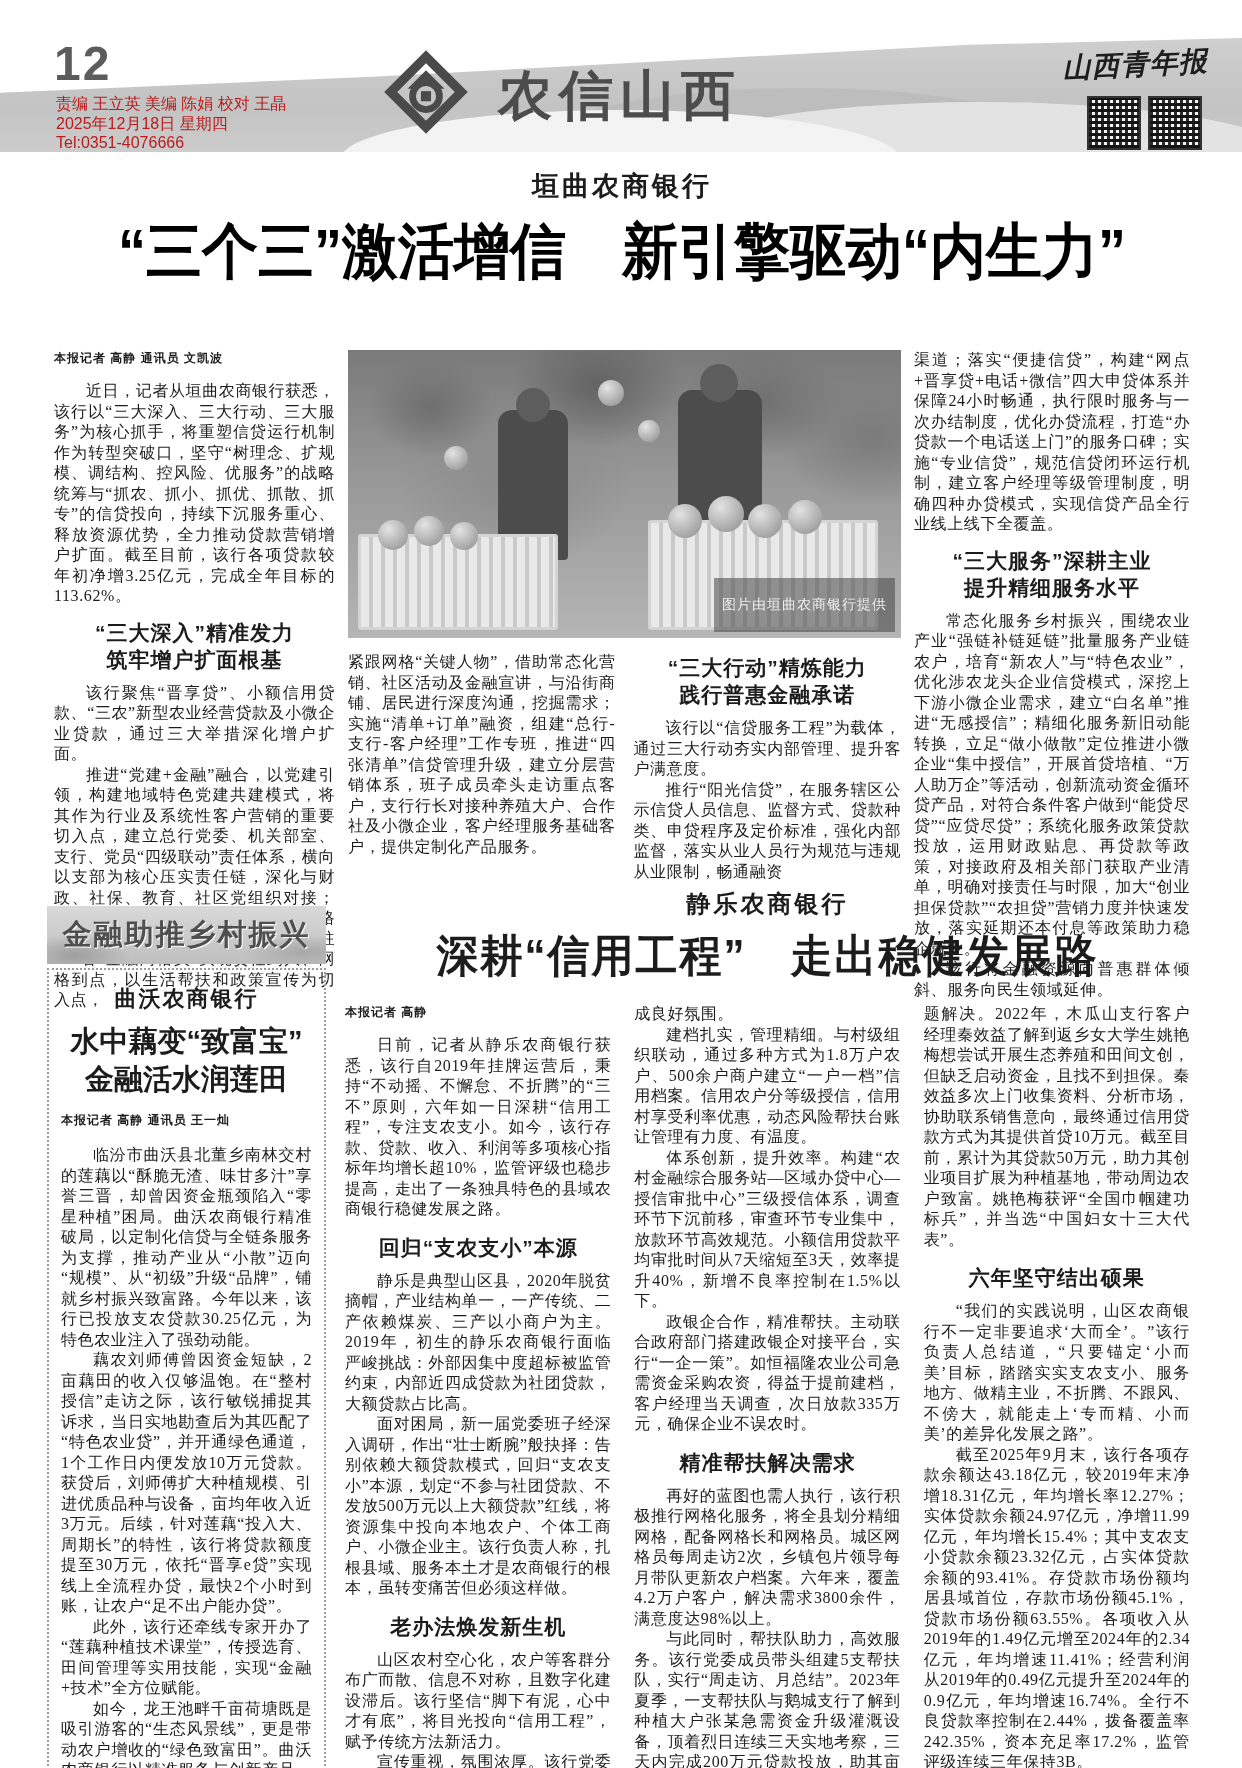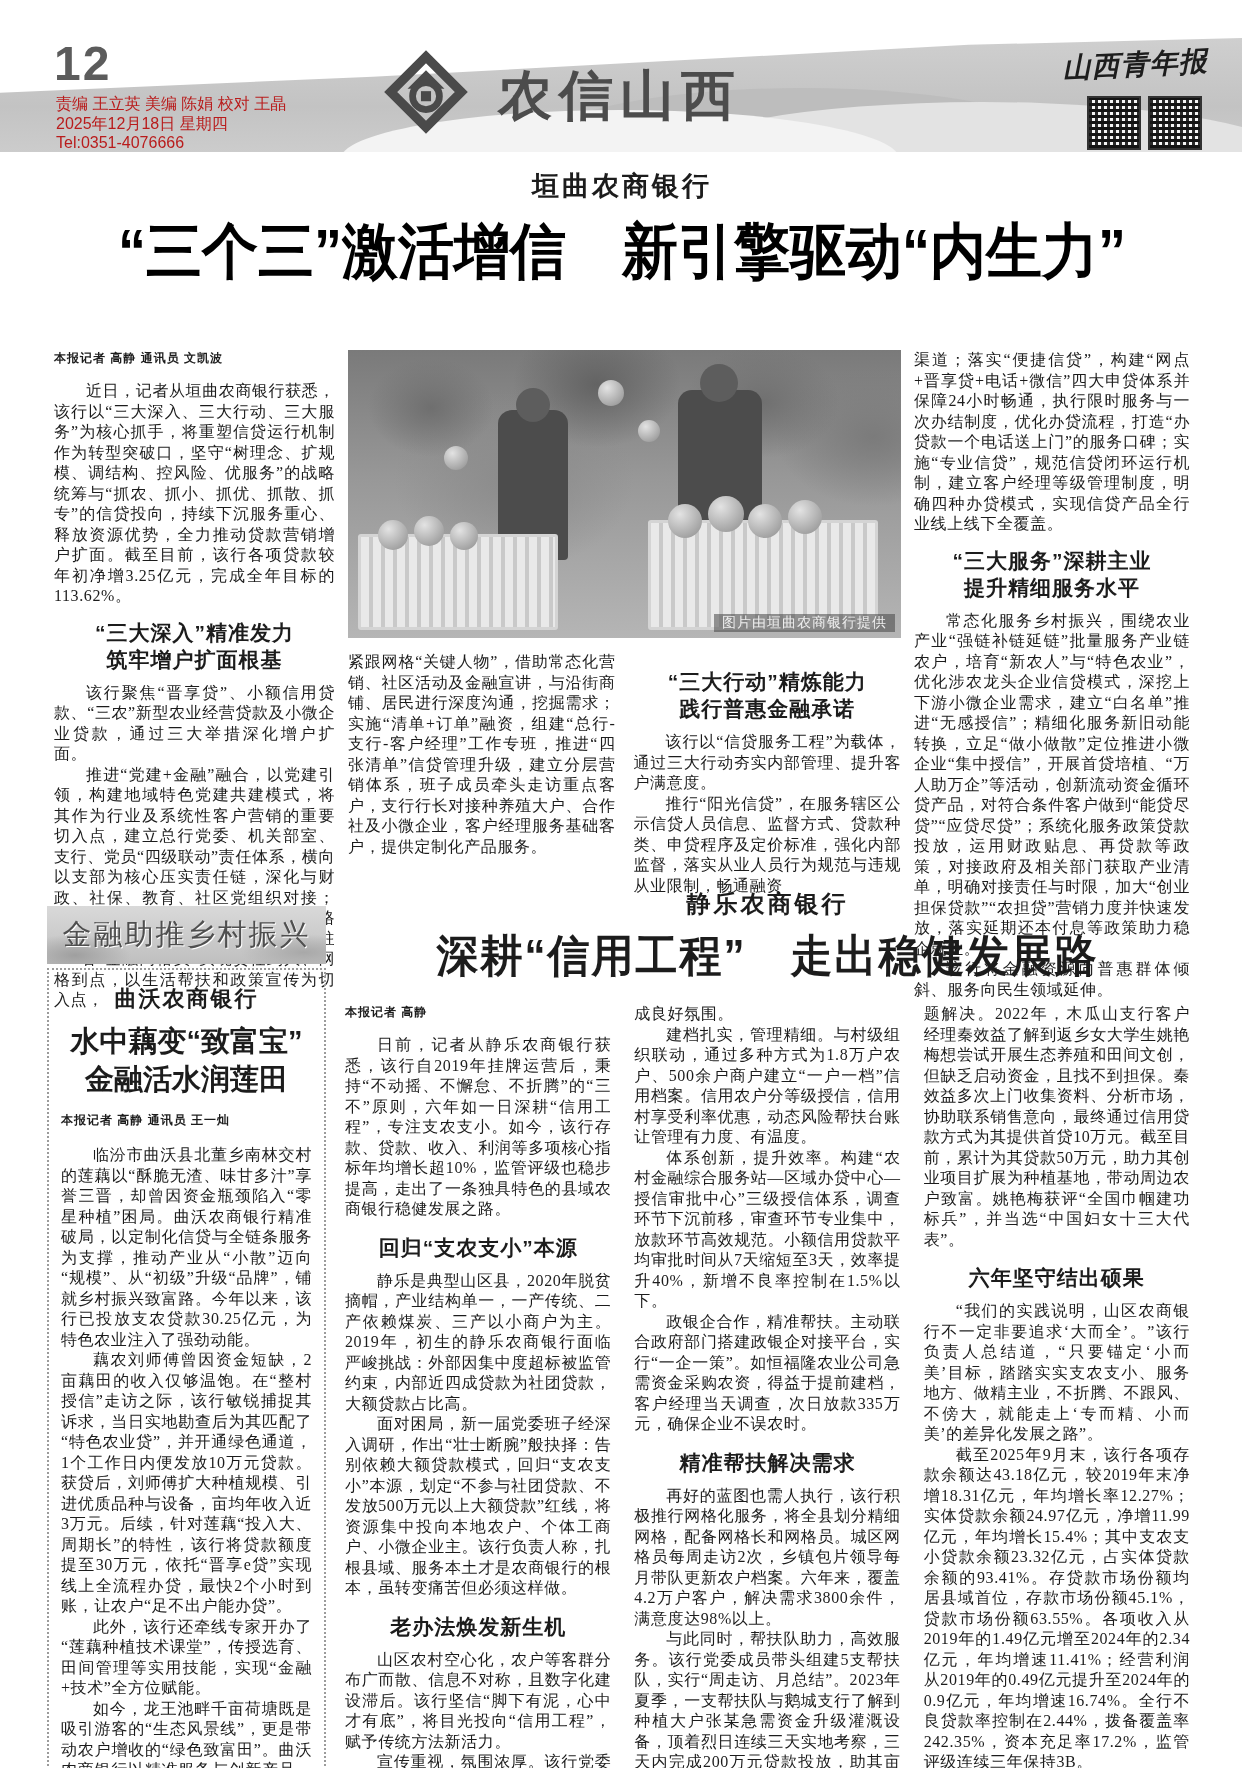--- a/index.html
+++ b/index.html
@@ -45,32 +45,32 @@
              radial-gradient(90px 70px at 15% 20%, #6f6f6f 0%, rgba(0,0,0,0) 70%),
              radial-gradient(120px 90px at 45% 12%, #636363 0%, rgba(0,0,0,0) 70%),
              radial-gradient(110px 80px at 75% 18%, #707070 0%, rgba(0,0,0,0) 70%),
              radial-gradient(140px 100px at 95% 30%, #7b7b7b 0%, rgba(0,0,0,0) 70%),
              radial-gradient(160px 120px at 30% 45%, #8b8b8b 0%, rgba(0,0,0,0) 75%),
              linear-gradient(180deg,#7a7a7a 0%, #989898 45%, #b5b5b5 100%); }
   .fruit { position:absolute; border-radius:50%; background:radial-gradient(circle at 35% 30%, #e3e3e3, #9d9d9d 80%); }
   .person { position:absolute; background:#4c4c4c; border-radius:14px 14px 4px 4px; }
   .head-c { position:absolute; background:#5d5d5d; border-radius:50%; }
   .crate { position:absolute; background:repeating-linear-gradient(90deg,#e9e9e9 0 8px,#c9c9c9 8px 12px); border:3px solid #d4d4d4; border-radius:3px; }
-  .caption { position:absolute; right:6px; bottom:6px; font-size:14px; color:#eeeeee; background:rgba(70,70,70,.55); padding:0 8px; letter-spacing:1px;font-family:Liberation Mono, monospace; }
+  .caption { position:absolute; right:6px; bottom:6px; font-size:14px; color:#eeeeee; background:rgba(70,70,70,.55); padding:18px 8px; letter-spacing:1px;font-family:Liberation Mono, monospace; }
   .a1midcols { display:flex; gap:18px; margin-top:14px; }
   .a1midcols > div { flex:1; }
 
   
   .sb { position:absolute; left:47px; top:906px; width:279px; }
   .sb-banner { position:relative; height:58px; display:flex; align-items:center; justify-content:center;
                background:
                  radial-gradient(80px 30px at 10% 85%, #9f9f9f 0%, rgba(0,0,0,0) 70%),
                  radial-gradient(90px 26px at 92% 80%, #a8a8a8 0%, rgba(0,0,0,0) 70%),
                  linear-gradient(180deg,#d9d9d9,#bfbfbf); }
-  .sb-banner span { font-family:"Liberation Sans",sans-serif; font-weight:400; font-size:29px; color:#4f4f4f; letter-spacing:2px; text-shadow:1px 1px 0 #ffffff; }
+  .sb-banner span { font-family:"Liberation Sans",sans-serif; font-weight:700; font-size:29px; color:#4f4f4f; letter-spacing:2px; text-shadow:1px 1px 0 #ffffff; }
   .sb-box { border:2px dotted #9b9b9b; margin-top:4px; padding:12px 12px 14px; min-height:758px; }
   .sb-kicker { text-align:center; font-family:"Liberation Serif",serif; font-weight:bold; font-size:22px; letter-spacing:2px; margin-top:2px; }
   .sb-title { text-align:center; font-family:"Liberation Sans",sans-serif; font-weight:900; font-size:29px; line-height:38px; margin:8px 0 14px; }
   .sb .byline { margin:10px 0 16px; }
   .sb p.para { margin-bottom:0; }
 
   
   .a2 { position:absolute; left:345px; top:888px; width:845px; }
   .a2 .kicker { font-size:24px; }
   .a2 .headline { text-align:center; font-family:"Liberation Sans","DejaVu Sans",sans-serif; font-weight:900; font-size:42px; margin-top:6px; letter-spacing:2px; transform:scaleY(1.06); transform-origin:top; white-space:nowrap; }
@@ -144,21 +144,21 @@
           <div class="fruit" style="left:66px;bottom:92px;width:30px;height:30px;"></div>
           <div class="fruit" style="left:102px;bottom:88px;width:28px;height:28px;"></div>
           <div class="caption">图片由垣曲农商银行提供</div>
         </div>
 
         <div class="a1midcols">
           <div>
             <p class="para">紧跟网格“关键人物”，借助常态化营销、社区活动及金融宣讲，与沿街商铺、居民进行深度沟通，挖掘需求；实施“清单+订单”融资，组建“总行-支行-客户经理”工作专班，推进“四张清单”信贷管理升级，建立分层营销体系，班子成员牵头走访重点客户，支行行长对接种养殖大户、合作社及小微企业，客户经理服务基础客户，提供定制化产品服务。</p>
           </div>
           <div>
-            <div class="subhead" style="margin-top:16px;">
+            <div class="subhead" style="margin-top:2px;">
               <span>“三大行动”精炼能力</span><br>
               <span>践行普惠金融承诺</span>
             </div>
             <p class="para ind">该行以“信贷服务工程”为载体，通过三大行动夯实内部管理、提升客户满意度。</p>
             <p class="para ind">推行“阳光信贷”，在服务辖区公示信贷人员信息、监督方式、贷款种类、申贷程序及定价标准，强化内部监督，落实从业人员行为规范与违规从业限制，畅通融资</p>
           </div>
         </div>
       </div>
 
       <div class="a1c4">

